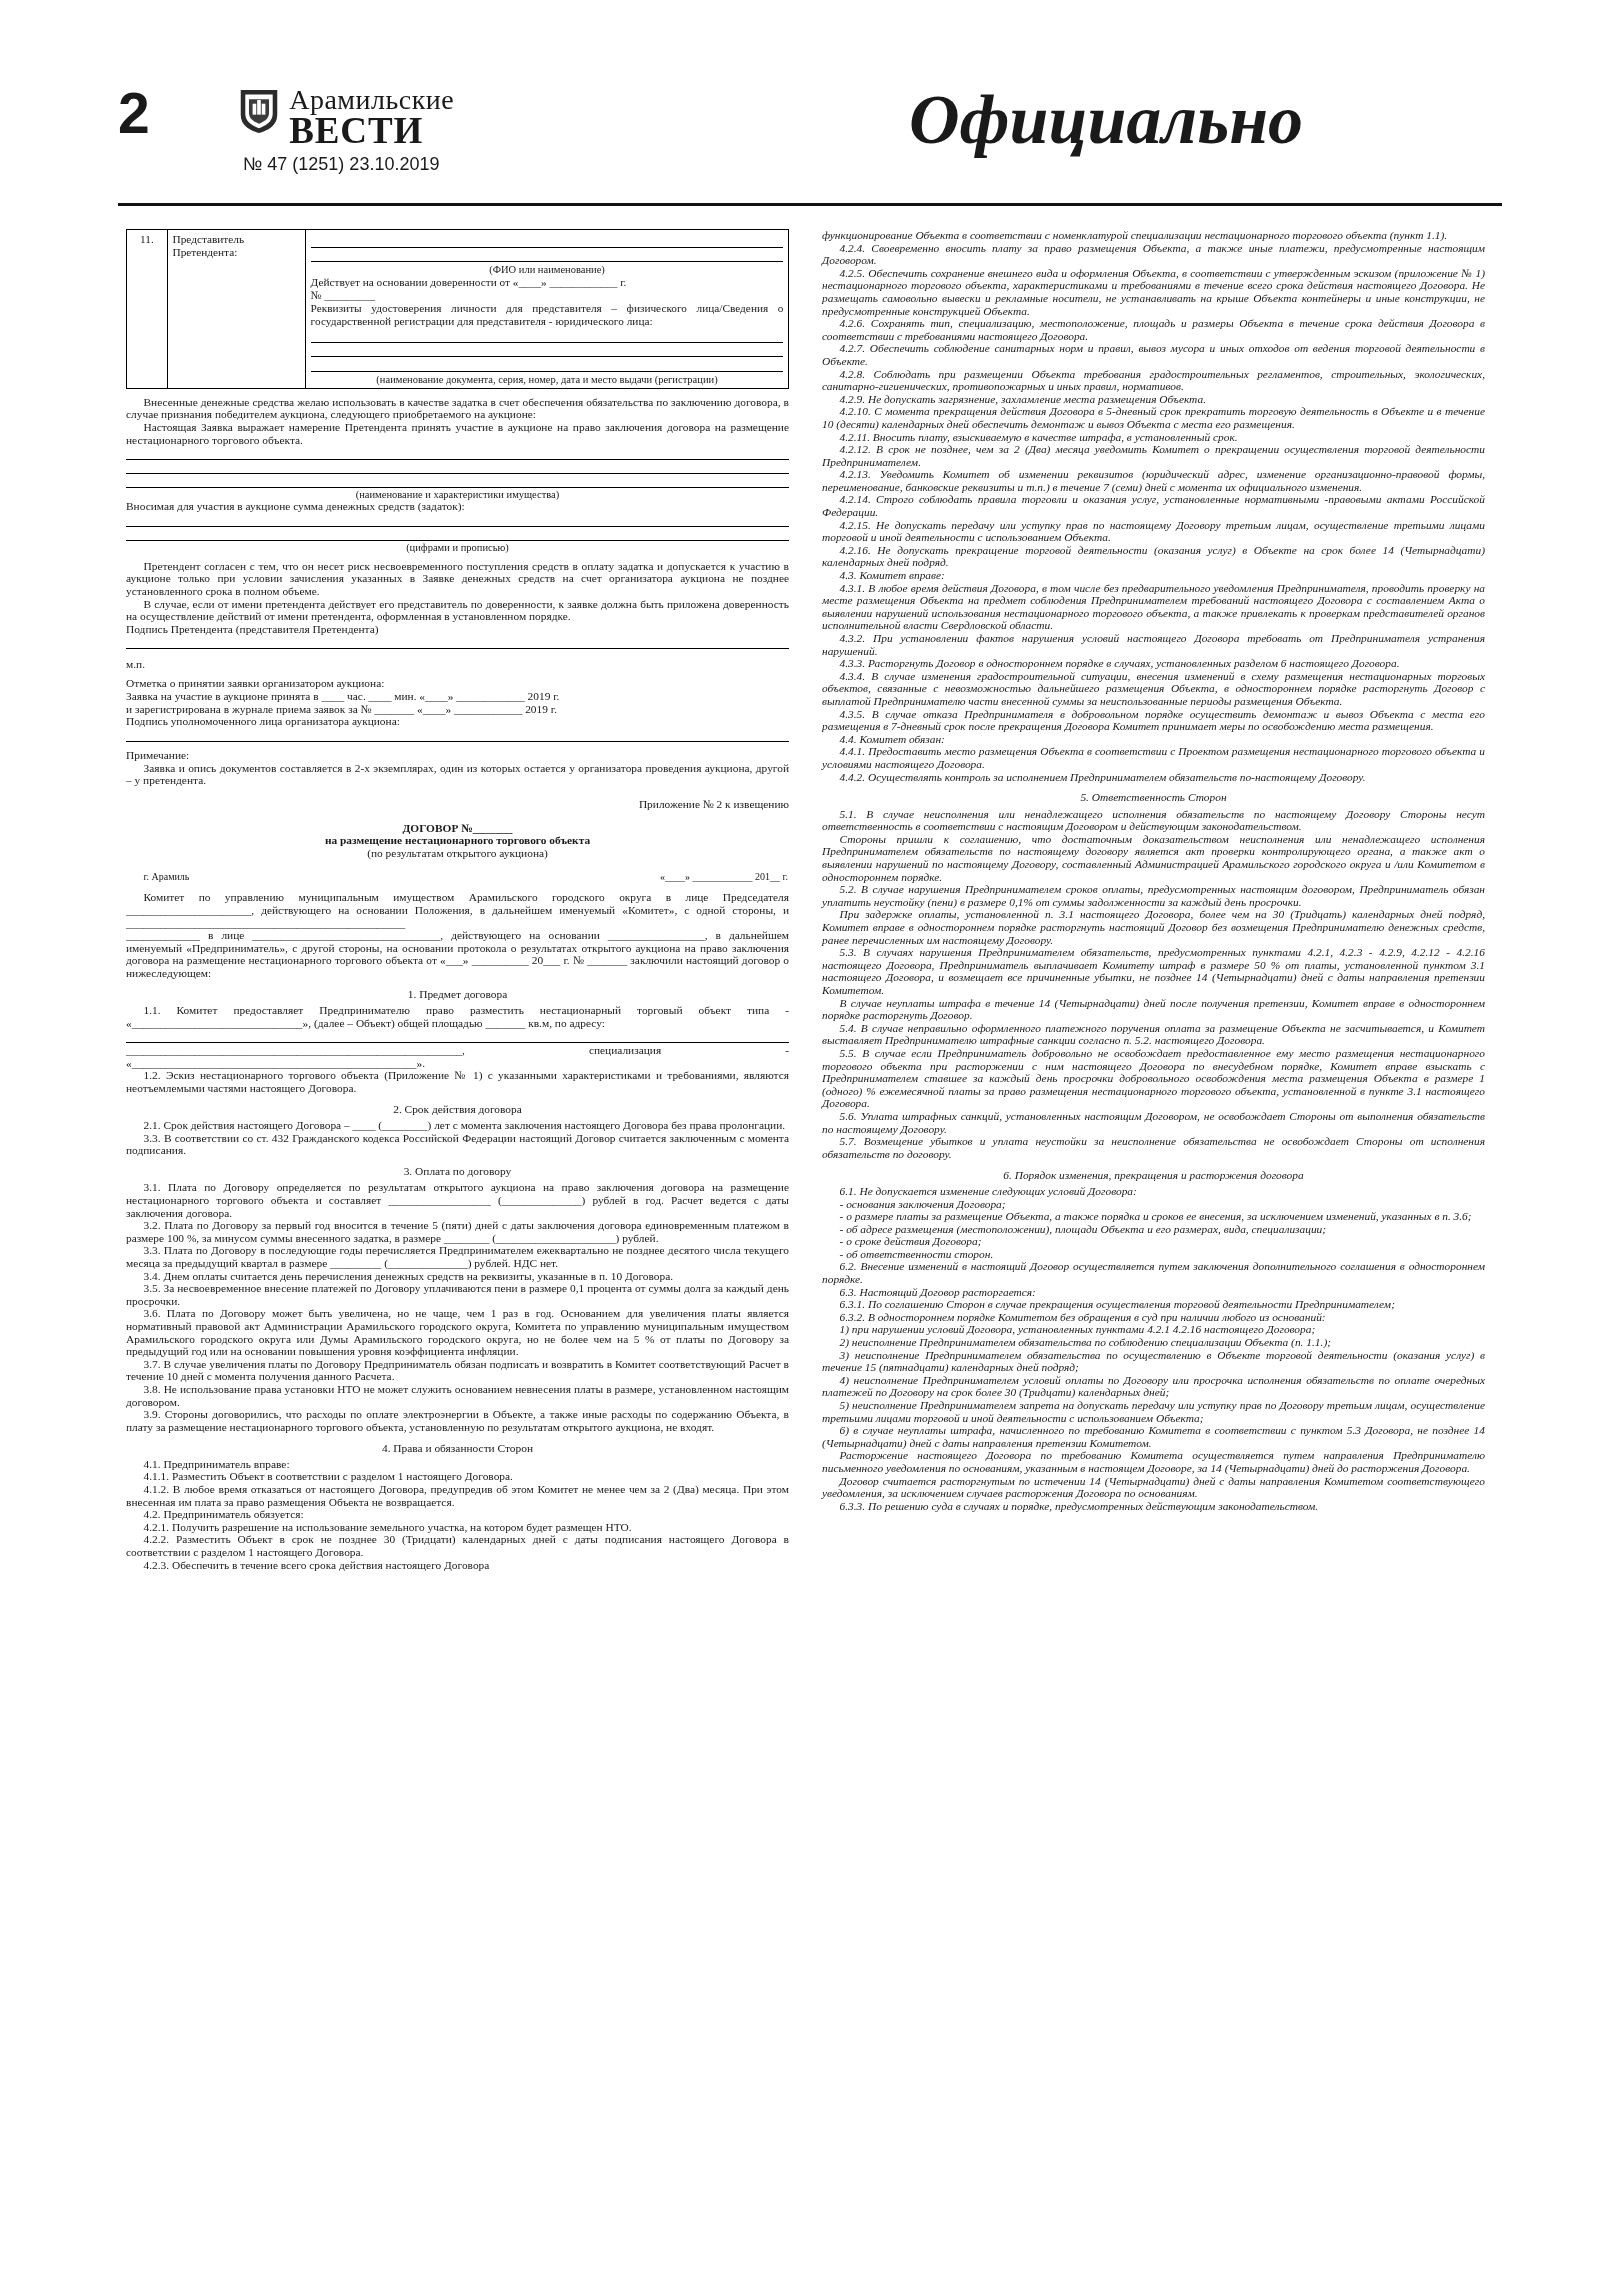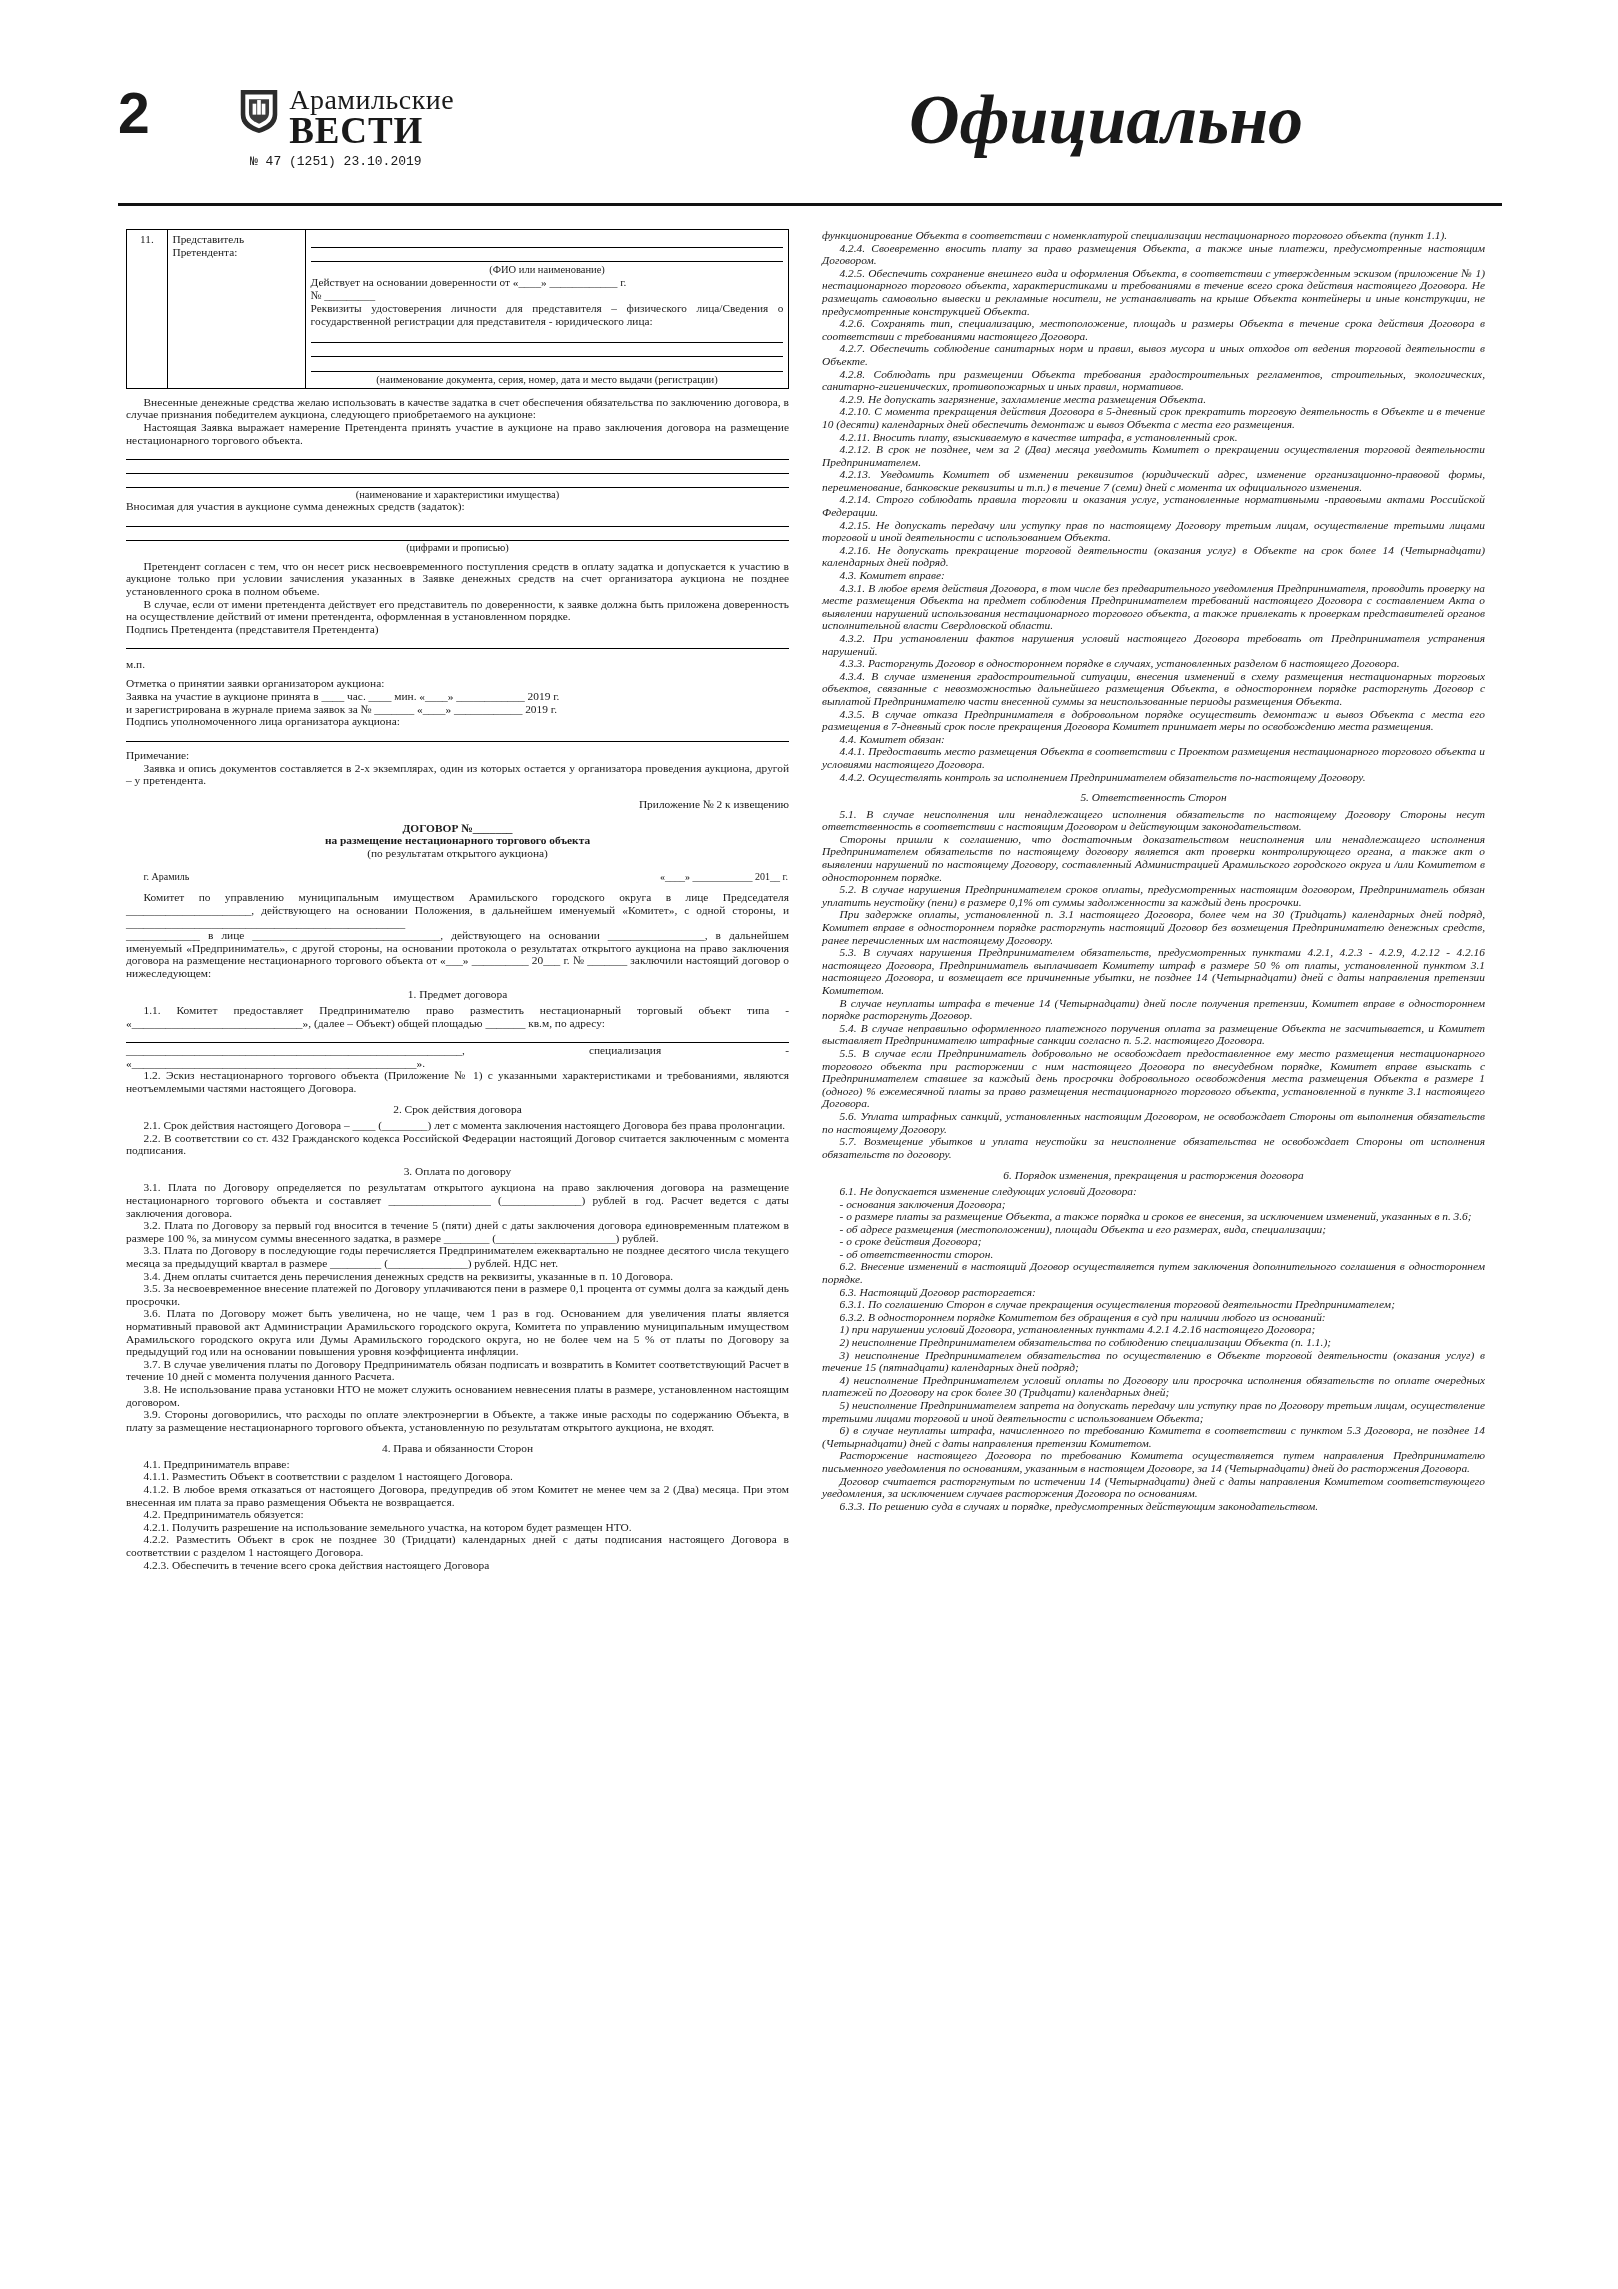--- a/index.html
+++ b/index.html
@@ -13,21 +13,21 @@
 
   
   .masthead{position:absolute;left:118px;top:85px;width:1384px;height:102px;}
   .pagenum{position:absolute;left:0;top:0;font-family:"Liberation Sans",sans-serif;font-weight:bold;font-size:57px;line-height:57px;letter-spacing:-1.8px;}
   .logo-block{position:absolute;left:120px;top:1.8px;width:305px;}
   .logo-row{display:flex;align-items:flex-start;gap:9.2px;}
   .crest{width:42px;height:48px;flex:0 0 42px;}
   .logo-text{font-family:"Liberation Serif",serif;line-height:0.95;}
   .logo-l1{font-size:28px;letter-spacing:0.5px;}
   .logo-l2{font-size:37px;font-weight:bold;letter-spacing:0.9px;}
-  .issue{font-family:Liberation Mono, monospace;font-size:13px;margin-top:5.5px;margin-left:12px;}
+  .issue{font-family:Liberation Sans, sans-serif;font-size:18px;margin-top:5.5px;margin-left:5px;}
   .oficialno{position:absolute;left:591px;top:-5.5px;width:794px;text-align:center;
     font-family:"Liberation Serif",serif;font-style:italic;font-weight:bold;font-size:70px;}
   .rule{position:absolute;left:118px;top:203px;width:1384px;height:2.8px;background:#111;}
 
   
   .col{position:absolute;top:229px;width:663px;font-size:11.4px;line-height:12.6px;text-align:justify;margin-left:8px;}
   .col-l{left:118px;}
   .col-r{left:814px;font-style:italic;}
 
   p{margin:0;text-indent:17.5px;}
@@ -159,21 +159,21 @@
     <p class="noind">_____________ в лице _________________________________, действующего на основании _________________, в дальнейшем именуемый «Предприниматель», с другой стороны, на основании протокола о результатах открытого аукциона на право заключения договора на размещение нестационарного торгового объекта от «___» __________ 20___ г. № _______ заключили настоящий договор о нижеследующем:</p>
 
     <p class="hdr">1. Предмет договора</p>
     <p>1.1. Комитет предоставляет Предпринимателю право разместить нестационарный торговый объект типа - «______________________________», (далее – Объект) общей площадью _______ кв.м, по адресу:</p>
     <div class="ul"></div>
     <p class="noind">___________________________________________________________, специализация - «__________________________________________________».</p>
     <p>1.2. Эскиз нестационарного торгового объекта (Приложение № 1) с указанными характеристиками и требованиями, являются неотъемлемыми частями настоящего Договора.</p>
 
     <p class="hdr">2. Срок действия договора</p>
     <p>2.1. Срок действия настоящего Договора – ____ (________) лет с момента заключения настоящего Договора без права пролонгации.</p>
-    <p>2.2. В соответствии со ст. 432 Гражданского кодекса Российской Федерации настоящий Договор считается заключенным с момента подписания.</p>
+    <p>3.3. В соответствии со ст. 432 Гражданского кодекса Российской Федерации настоящий Договор считается заключенным с момента подписания.</p>
 
     <p class="hdr">3. Оплата по договору</p>
     <p>3.1. Плата по Договору определяется по результатам открытого аукциона на право заключения договора на размещение нестационарного торгового объекта и составляет __________________ (______________) рублей в год. Расчет ведется с даты заключения договора.</p>
     <p>3.2. Плата по Договору за первый год вносится в течение 5 (пяти) дней с даты заключения договора единовременным платежом в размере 100 %, за минусом суммы внесенного задатка, в размере ________ (_____________________) рублей.</p>
     <p>3.3. Плата по Договору в последующие годы перечисляется Предпринимателем ежеквартально не позднее десятого числа текущего месяца за предыдущий квартал в размере _________ (______________) рублей. НДС нет.</p>
     <p>3.4. Днем оплаты считается день перечисления денежных средств на реквизиты, указанные в п. 10 Договора.</p>
     <p>3.5. За несвоевременное внесение платежей по Договору уплачиваются пени в размере 0,1 процента от суммы долга за каждый день просрочки.</p>
     <p>3.6. Плата по Договору может быть увеличена, но не чаще, чем 1 раз в год. Основанием для увеличения платы является нормативный правовой акт Администрации Арамильского городского округа, Комитета по управлению муниципальным имуществом Арамильского городского округа или Думы Арамильского городского округа, но не более чем на 5 % от платы по Договору за предыдущий год или на основании повышения уровня коэффициента инфляции.</p>
     <p>3.7. В случае увеличения платы по Договору Предприниматель обязан подписать и возвратить в Комитет соответствующий Расчет в течение 10 дней с момента получения данного Расчета.</p>
     <p>3.8. Не использование права установки НТО не может служить основанием невнесения платы в размере, установленном настоящим договором.</p>

